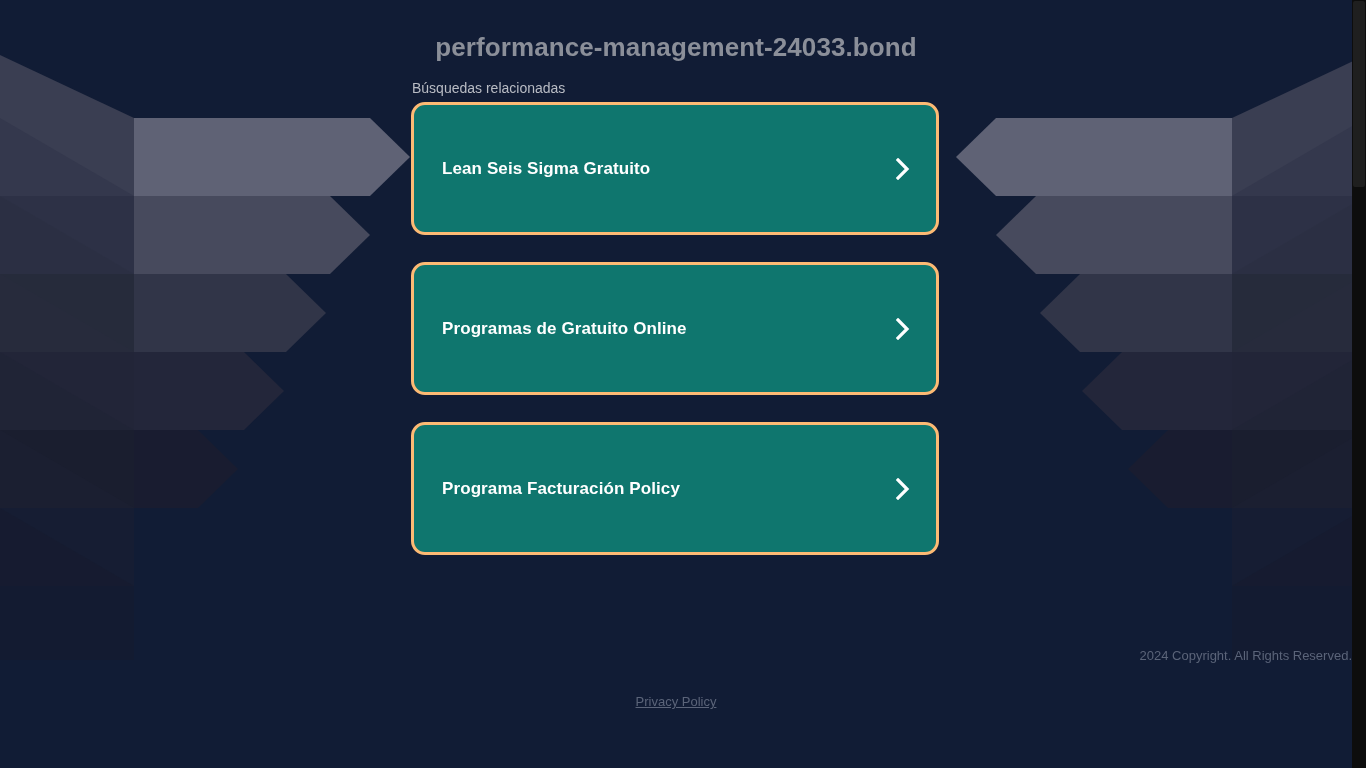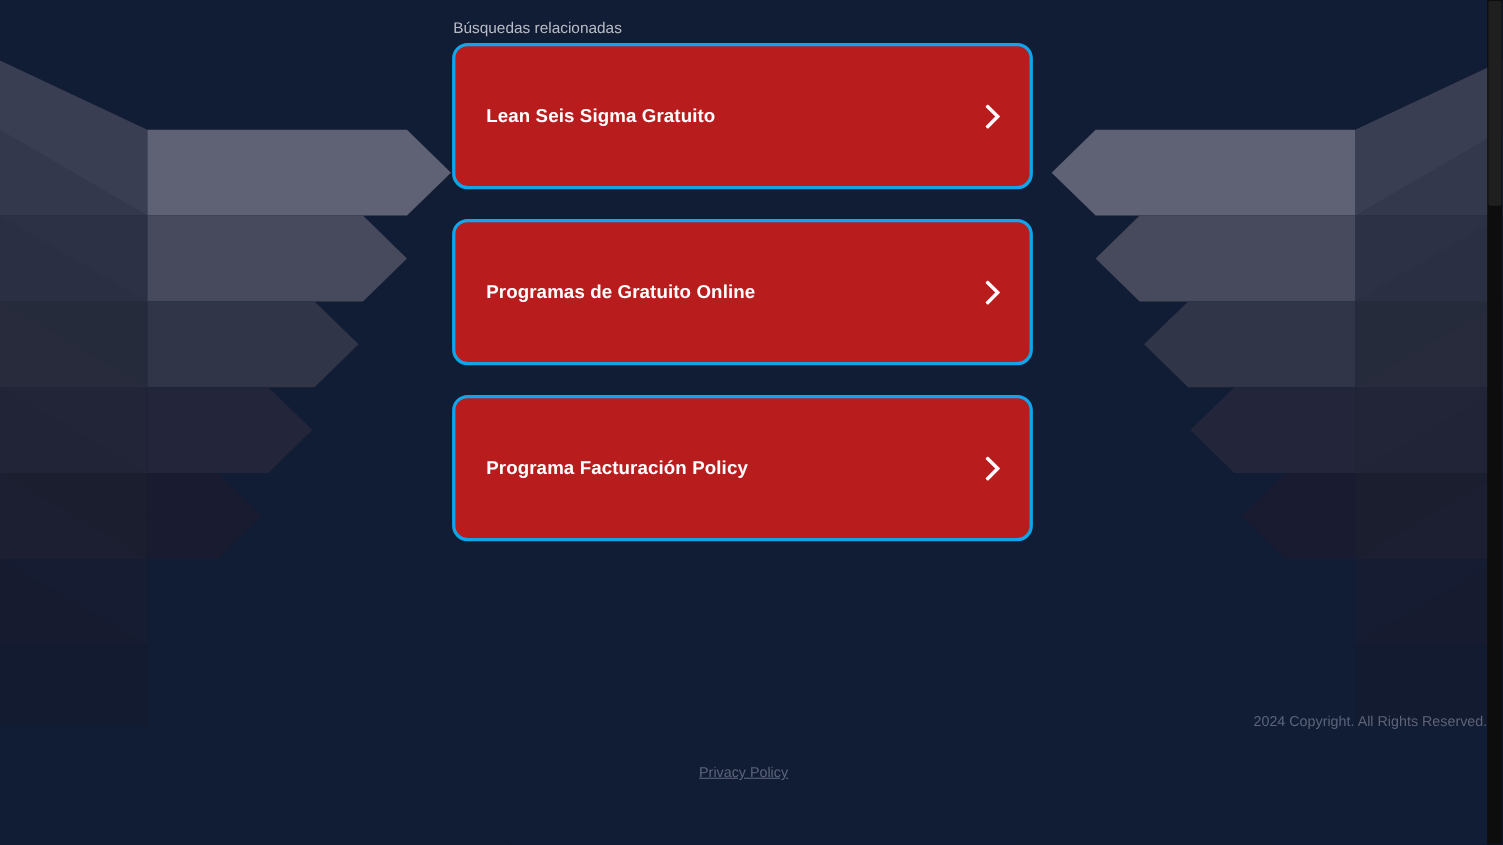--- a/index.html
+++ b/index.html
@@ -63,22 +63,22 @@
   }
 
   .search-card {
     position:relative;
     display:flex;
     align-items:center;
     justify-content:space-between;
     width:528px;
     height:133px;
     margin-bottom:27px;
-    background:#b91c1c;
-    border:3px solid #0ea5e9;
+    background:#0f766e;
+    border:3px solid #fdba74;
     border-radius:14px;
     padding:0 26px 0 28px;
     cursor:pointer;
   }
   .search-card:last-child { margin-bottom:0; }
 
   .search-card-label {
     font-size:17px;
     font-weight:bold;
     color:#ffffff;
@@ -186,20 +186,21 @@
       <polygon points="1232,118 996,118 956,157 996,196 1232,196" fill="#5f6275"></polygon>
       <polygon points="1232,196 1036,196 996,235 1036,274 1232,274" fill="#474a5d"></polygon>
       <polygon points="1232,274 1080,274 1040,313 1080,352 1232,352" fill="#313548"></polygon>
       <polygon points="1232,352 1122,352 1082,391 1122,430 1232,430" fill="#23263a"></polygon>
       <polygon points="1232,430 1168,430 1128,469 1168,508 1232,508" fill="#191c30"></polygon>
     </g>
   </svg>
 
   <div id="content">
 
+    <h1 id="site-title">performance-management-24033.bond</h1>
 
     <div id="cards-region">
 
       <div id="related-label">Búsquedas relacionadas</div>
 
       <div class="search-card">
         <span class="search-card-label">Lean Seis Sigma Gratuito</span>
         <svg class="chevron-icon" viewBox="0 0 14 22">
           <polyline points="2,2 11,11 2,20" fill="none" stroke="#ffffff" stroke-width="3.2" stroke-linecap="square" stroke-linejoin="miter"></polyline>
         </svg>

